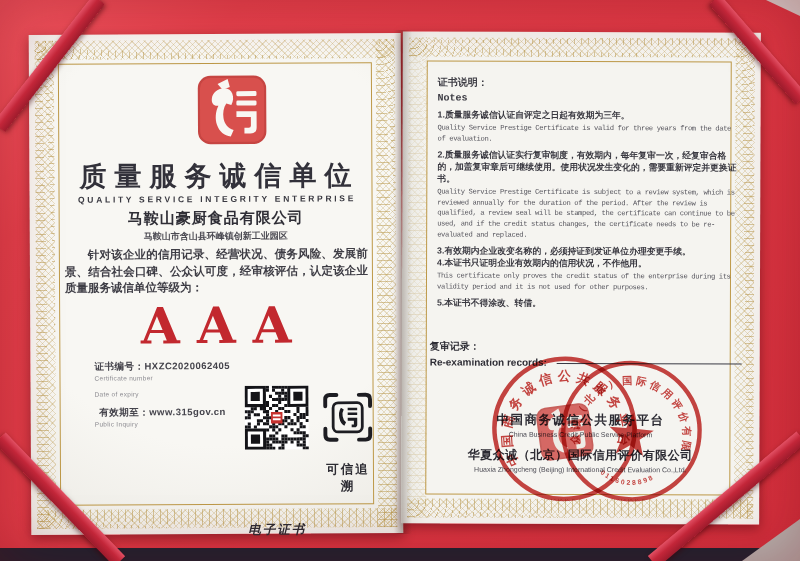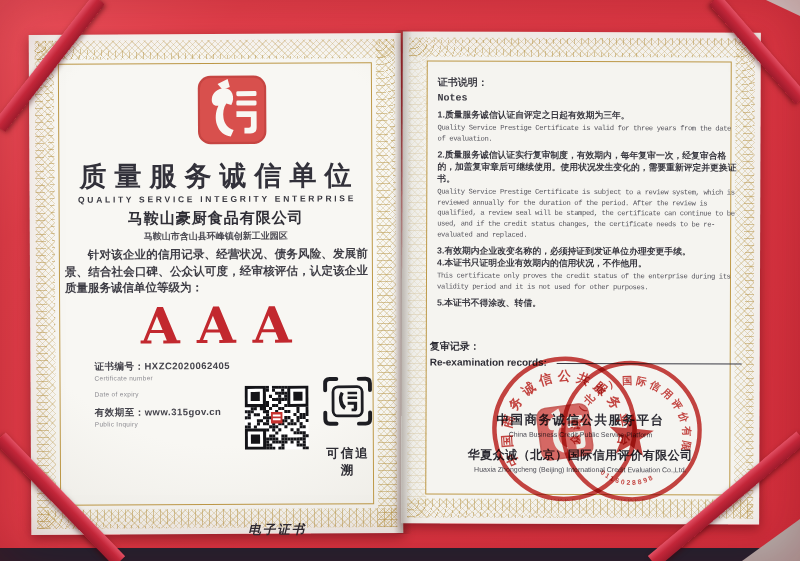--- a/index.html
+++ b/index.html
@@ -58,24 +58,24 @@
   .address{position:absolute;left:0;right:0;top:196px;text-align:center;
     font-size:9px;font-weight:bold;color:#4c4b53;}
   .statement{position:absolute;left:35px;width:303px;top:212px;
     font-size:11.5px;line-height:16.5px;color:#3e3d45;text-align:justify;text-indent:2em;
     font-weight:bold;}
   .grade{position:absolute;left:0;right:0;top:262px;text-align:center;
     font-family:"DejaVu Serif",serif;font-size:50px;font-weight:bold;color:#c2282e;
     letter-spacing:17px;padding-left:17px;}
   .fields{position:absolute;left:64px;top:326px;}
   .field{margin-bottom:9px;}
-  .f-cn{font-size:9.5px;color:#44434b;font-weight:bold;letter-spacing:.5px;}
+  .f-cn{font-size:9.5px;color:#44434b;font-weight:bold;letter-spacing:.5px;text-align:center;}
   .f-en{font-size:6.5px;color:#8d8c92;margin-top:1px;letter-spacing:.3px;}
   .qr-wrap{position:absolute;left:214px;top:352px;width:64px;font-style:italic;}
-  .trace-wrap{position:absolute;left:289px;top:340px;width:56px;}
+  .trace-wrap{position:absolute;left:289px;top:356px;width:56px;}
   .stamp-label{position:absolute;left:0;right:0;text-align:center;top:420px;
     font-size:12.5px;font-weight:bold;letter-spacing:2px;color:#2d2c33;}
   .qr-wrap .stamp-label{top:68px;position:relative;left:auto;}
   .trace-wrap .stamp-label{top:12px;position:relative;left:auto;}
 
   
   .notes{position:absolute;left:28px;right:18px;top:44px;color:#3c3b43;margin-left:7px;}
   .notes-cn-title{font-size:10px;font-weight:bold;margin-bottom:3px;}
   .notes-en-title{font-size:10px;font-weight:bold;font-family:"Liberation Mono",monospace;margin-bottom:5px;}
   .note-cn{font-size:8.8px;font-weight:bold;line-height:12px;color:#3a3941;}

